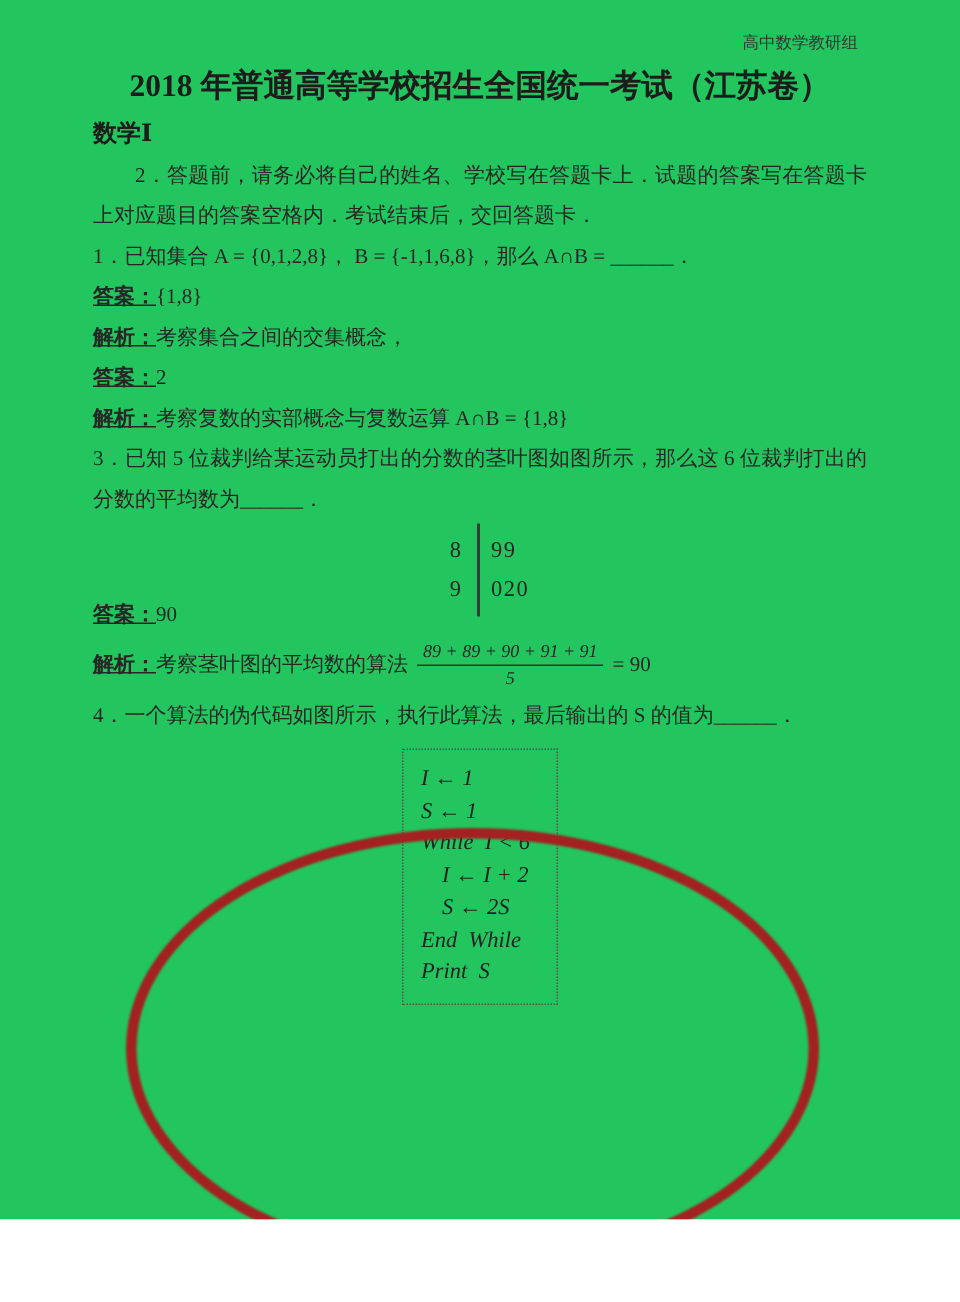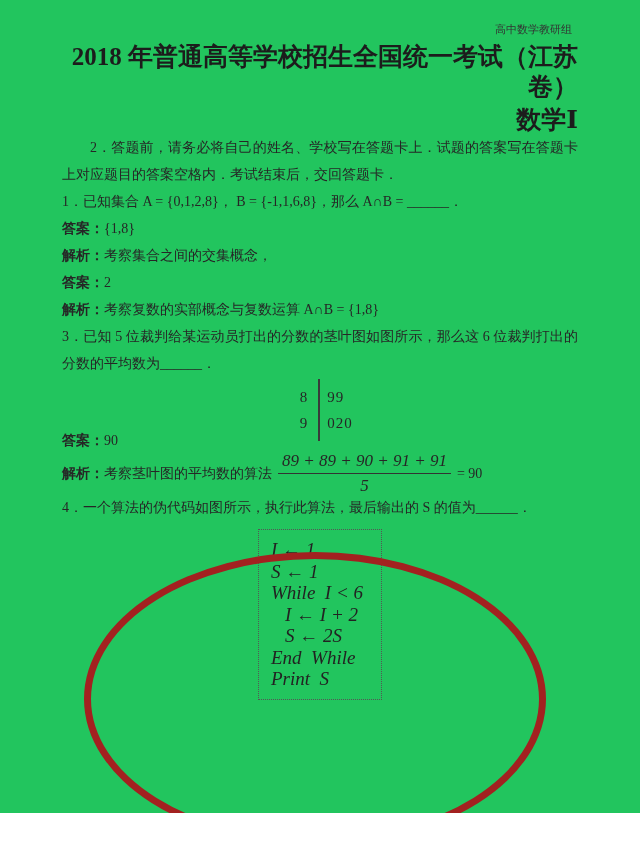--- a/index.html
+++ b/index.html
@@ -11,58 +11,58 @@
     overflow:hidden;
     font-family:"Liberation Serif","DejaVu Serif",serif;
     color:#262626;
     font-size:14px;
     line-height:27px;
   }
   .content { padding:22px 62px 0 62px; }
 
   .org { text-align:right; font-size:11px; line-height:14px; color:#333; padding-right:6px; }
 
-  .title { margin-top:6px; text-align:right; font-size:25px; font-weight:bold; line-height:30px; color:#1c1c1c; }
-  .subtitle { margin-top:4px; text-align:right; font-size:25px; font-weight:bold; line-height:28px; color:#1c1c1c; }
+  .title { margin-top:6px; text-align:center; font-size:21px; font-weight:bold; line-height:30px; color:#1c1c1c; }
+  .subtitle { margin-top:4px; text-align:left; font-size:16px; font-weight:bold; line-height:28px; color:#1c1c1c; }
 
   .notice-heading { margin-top:6px; font-weight:bold; }
   .para { text-align:justify; }
   .indent2 { text-indent:2em; }
 
   .section-heading { font-weight:bold; letter-spacing:0.2px; }
 
-  .label-b { font-weight:bold; }
+  .label-b { font-weight:bold;text-decoration:underline; }
 
   .stemleaf {
     position:relative;
     width:-moz-fit-content; width:fit-content;
     margin:2px auto 0 auto;
     padding:5px 0;
     font-size:15px; line-height:26px;
   }
   .sl-row { display:flex; }
   .sl-stem { width:30px; text-align:right; padding-right:10px; }
   .sl-leaves { padding-left:10px; letter-spacing:1px; }
   .sl-line { position:absolute; left:31px; top:0; bottom:0; width:1.5px; background:#3a3a3a; }
 
   .ans3 { margin-top:-14px; }
 
   .analysis3 { margin-top:-2px; display:flex; align-items:center; height:42px; }
   .frac { display:inline-flex; flex-direction:column; text-align:center; vertical-align:middle;
-          font-size:17px; line-height:1.25; margin:0 6px; font-style:italic; }
+          font-size:12px; line-height:1.25; margin:0 6px; font-style:italic; }
   .frac .num { border-bottom:1.2px solid #333; padding:0 4px 1px 4px; }
   .frac .den { padding-top:1px; }
 
   .pc-box {
     width:-moz-fit-content; width:fit-content;
     margin:8px auto 0 auto;
     border:1.3px dotted #555;
     padding:9px 18px 9px 12px;
     font-style:italic;
-    font-size:19px;
+    font-size:15px;
     line-height:21.5px;
     color:#222;
   }
   .pc-line { white-space:pre; }
   .pc-indent { padding-left:14px; }
 
   .red-ellipse {
     position:absolute;
     left:84px; top:552px;
     width:462px; height:294px;

